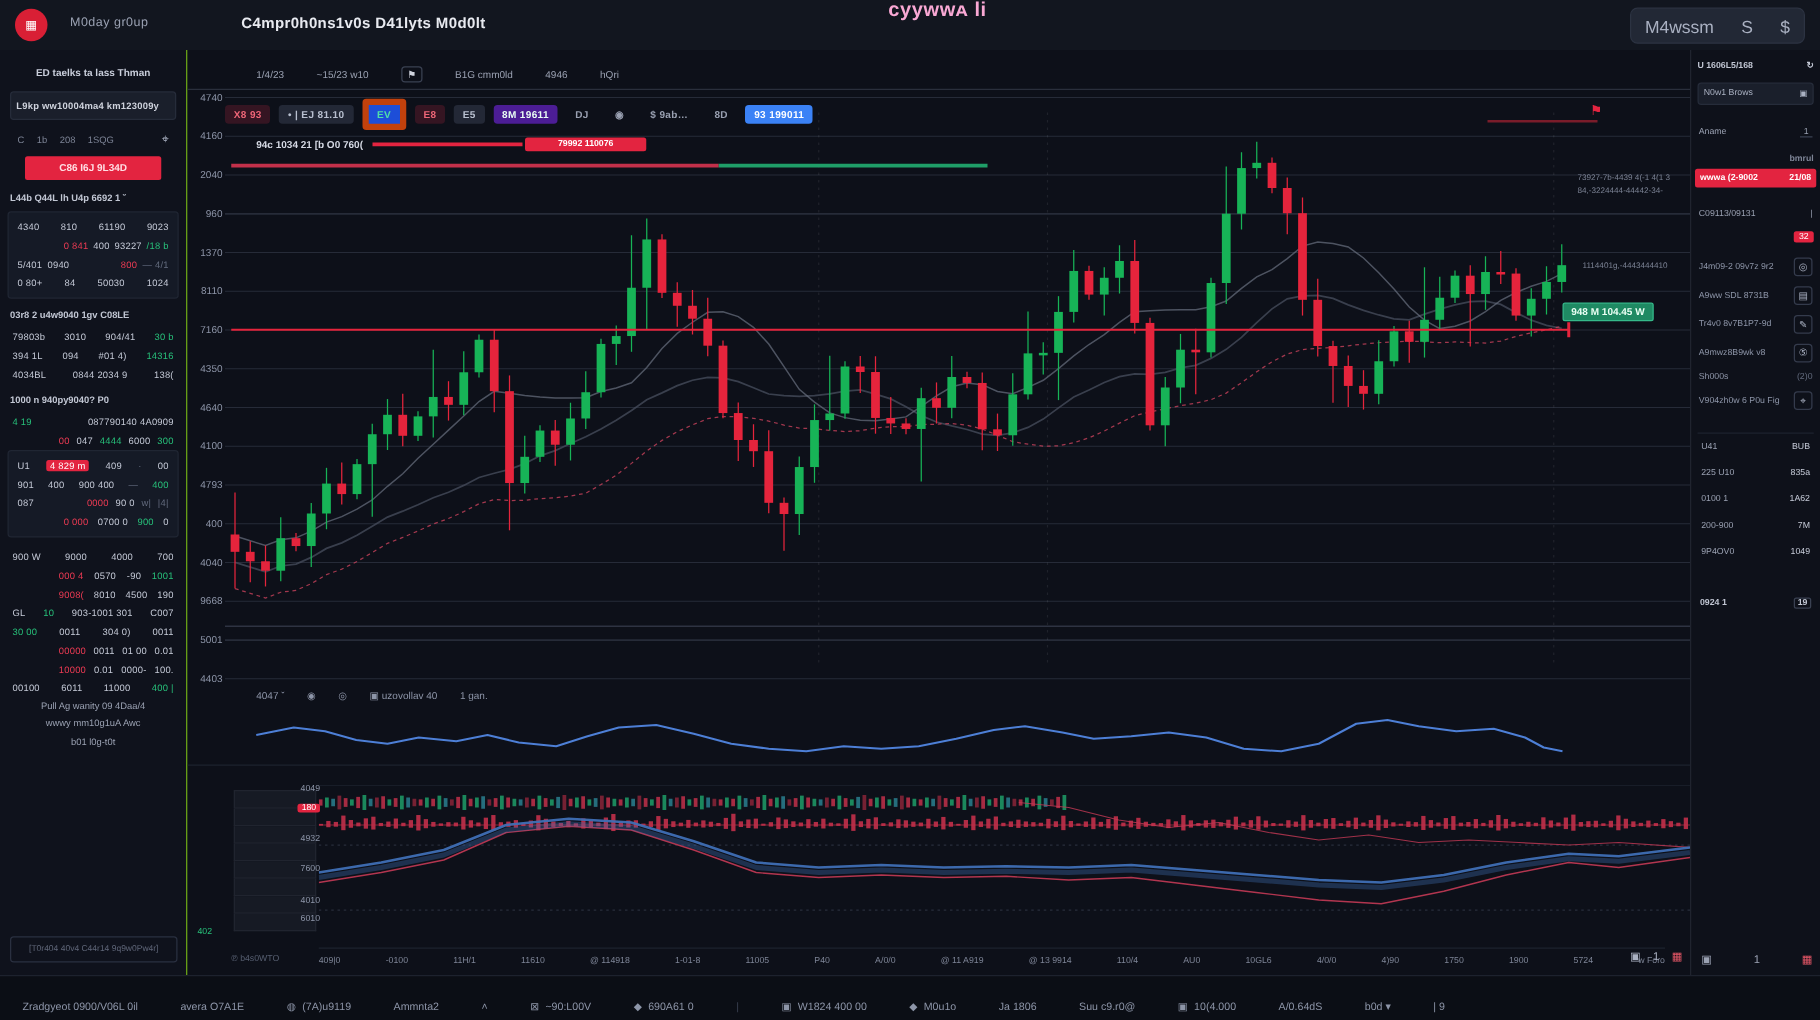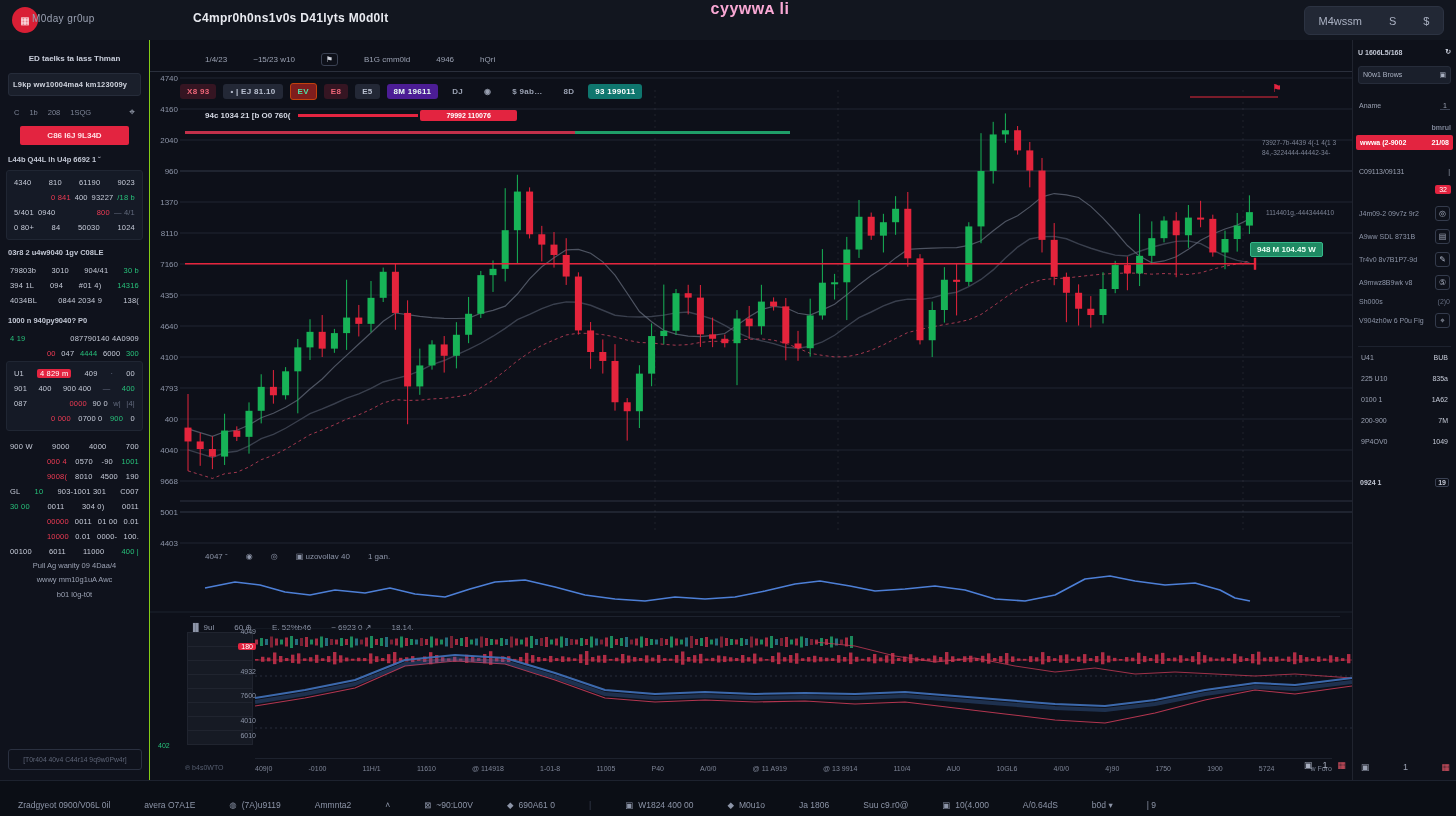--- a/index.html
+++ b/index.html
@@ -3,27 +3,27 @@
 <meta charset="utf-8">
 <style>
   html,body{margin:0;padding:0;background:#07090f;}
   #app{position:relative;width:1456px;height:816px;background:#0c0f17;overflow:hidden;
        font-family:"Liberation Sans",sans-serif;color:#cfd3dd;}
   
   .header{position:absolute;left:0;top:0;width:1456px;height:40px;background:#12161f;
           border-bottom:1px solid #1d222e;display:flex;align-items:center;}
   .logo{position:absolute;left:12px;top:7px;width:26px;height:26px;border-radius:50%;
         background:#d91f35;color:#fff;font-size:10px;display:flex;align-items:center;justify-content:center;}
-  .brand{position:absolute;left:32px;top:13px;font-size:10px;color:#9aa1b2;letter-spacing:.4px;}
+  .brand{position:absolute;left:56px;top:13px;font-size:10px;color:#9aa1b2;letter-spacing:.4px;}
   .doc-title{position:absolute;left:193px;top:11px;font-size:12px;font-weight:bold;color:#e8eaf0;letter-spacing:.3px;}
   .center-title{position:absolute;left:640px;top:0;width:220px;text-align:center;
                 font-size:16px;font-weight:bold;color:#f9a8d4;letter-spacing:.5px;}
   .header-pill{position:absolute;right:12px;top:6px;width:138px;height:27px;background:#222835;
                border:1px solid #2c3342;border-radius:6px;display:flex;align-items:center;
-               justify-content:space-around;font-size:11px;color:#aab1c2;cursor:pointer;}
+               justify-content:space-around;font-size:14px;color:#aab1c2;cursor:pointer;}
   
   .lsb{position:absolute;left:0;top:40px;width:150px;height:740px;background:#0f121c;
        border-right:1px solid #84cc16;padding:10px 6px;box-sizing:border-box;font-size:7.5px;overflow:hidden;}
   .lsb-label{text-align:center;color:#c9cedb;font-size:8px;font-weight:bold;margin:4px 0 10px;}
   .lsb-input{background:#1a1f2b;border:1px solid #262c3a;border-radius:3px;color:#cfd3dd;
              font-size:7.5px;font-weight:bold;padding:6px 4px;margin:0 2px 8px;letter-spacing:.2px;}
   .lsb-filter{display:flex;gap:10px;color:#7d8496;padding:2px 8px 8px;align-items:center;}
   .lsb-filter .cursor{margin-left:auto;color:#aab1c2;font-size:10px;}
   .lsb-btn{background:#e32440;color:#ffdfe4;font-weight:bold;text-align:center;border-radius:2px;
            padding:5px 2px;margin:0 14px 10px;font-size:8px;cursor:pointer;}
@@ -37,23 +37,23 @@
   .cell-badge{background:#e32440;color:#fff;border-radius:2px;padding:0 3px;}
   
   .main{position:absolute;left:150px;top:40px;width:1202px;height:740px;background:#0d1019;}
   .info-row{position:absolute;left:0;top:8px;width:1202px;height:24px;border-bottom:1px solid #2a2f3c;
             display:flex;align-items:center;gap:26px;font-size:8px;color:#9aa1b2;padding-left:55px;box-sizing:border-box;}
   .info-flag{border:1px solid #3a4152;border-radius:3px;padding:1px 4px;color:#cfd3dd;}
   .toolbar{position:absolute;left:30px;top:40px;height:22px;display:flex;gap:7px;align-items:center;font-size:8px;}
   .tb{border-radius:3px;padding:3px 7px;font-weight:bold;letter-spacing:.3px;cursor:pointer;}
   .tb-darkred{background:#351522;color:#ef6678;border:1px solid #53ediv;}
   .tb-dark{background:#232836;color:#b9c0d0;}
-  .tb-teal-o{background:#7f1d1d;color:#4fe0a8;border:1px solid #c2410c;}
+  .tb-teal-o{background:#1d4ed8;color:#4fe0a8;border:5px solid #c2410c;}
   .tb-teal{background:#4c1d95;color:#eafff4;}
-  .tb-red{background:#0f766e;color:#fff;}
+  .tb-red{background:#3b82f6;color:#fff;}
   .tb-plain{color:#9aa1b2;}
   .chart-note{position:absolute;left:55px;top:70px;font-size:8px;font-weight:bold;color:#d5d9e4;display:flex;align-items:center;}
   .note-line{width:120px;height:3px;background:#e32440;margin-left:8px;}
   .note-pill{background:#e32440;color:#fff;border-radius:2px;padding:2px 26px;font-size:7px;margin-left:2px;}
   .strip{position:absolute;height:3px;top:91px;}
   .ann{position:absolute;font-size:6.5px;color:#7d8496;line-height:1.5;text-align:left;}
   .green-badge{position:absolute;left:1100px;top:202px;background:#1f8a63;color:#eafff4;font-size:8px;
                font-weight:bold;border-radius:2px;padding:2px 6px;border:1px solid #35b98a;}
   .flag-mark{position:absolute;left:1122px;top:42px;color:#e32440;font-size:11px;}
   .flag-line{position:absolute;left:1040px;top:56px;width:88px;height:2px;background:#7a1c2a;}
@@ -547,27 +547,20 @@
         <span>▣ uzovollav 40</span>
         <span>1 gan.</span>
       </div>
     <div class="svg-wrap" style="top:528px;">
       <svg id="rsisvg" width="1202" height="46" xmlns="http://www.w3.org/2000/svg">
           <line x1="0" y1="44" x2="1202" y2="44" stroke="#1d222e"></line>
           <polyline points="55,20 85,14 110,17 135,24 160,27 185,22 215,25 240,20 265,26 295,29 320,21 345,14 375,12 405,19 435,27 465,31 495,33 525,29 555,31 585,29 615,23 645,16 670,13 700,18 725,23 755,21 785,18 815,22 845,31 875,33 905,27 935,11 960,8 985,13 1015,17 1045,15 1070,22 1085,30 1100,33" fill="none" stroke="#4d7fd6" stroke-width="1.6" stroke-linejoin="round"></polyline>
         </svg>
     </div>
 
-    <div class="macd-head">
-        <span>▐▌ 9ul</span>
-        <span>60 ⊕</span>
-        <span>E. 52%b46</span>
-        <span>~ 6923 0 ↗</span>
-        <span>18.14.</span>
-      </div>
     <div class="mini-table">
         <div class="mini-row"></div>
         <div class="mini-row"></div>
         <div class="mini-row"></div>
         <div class="mini-row"></div>
         <div class="mini-row"></div>
         <div class="mini-row"></div>
         <div class="mini-row"></div>
         <div class="mini-row"></div>
       </div>

